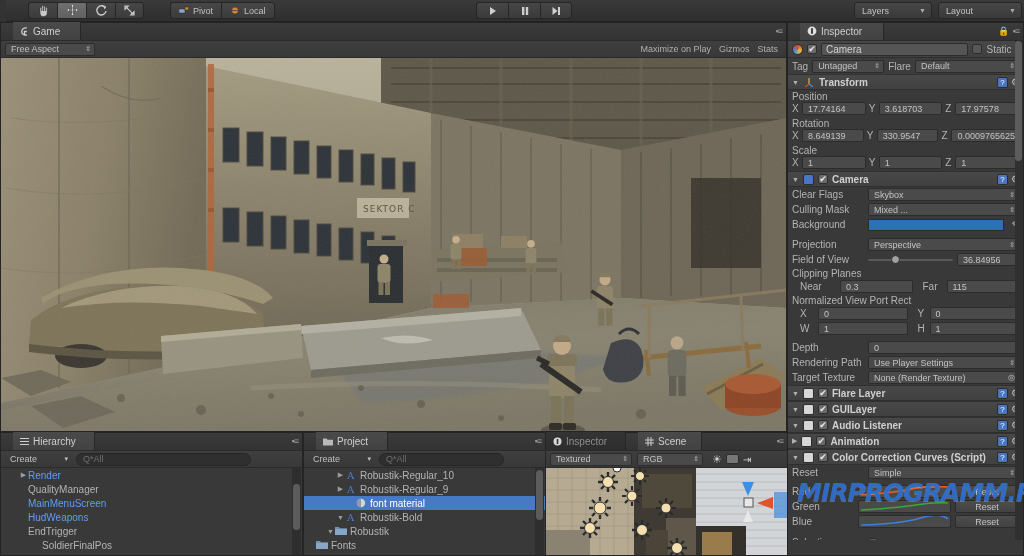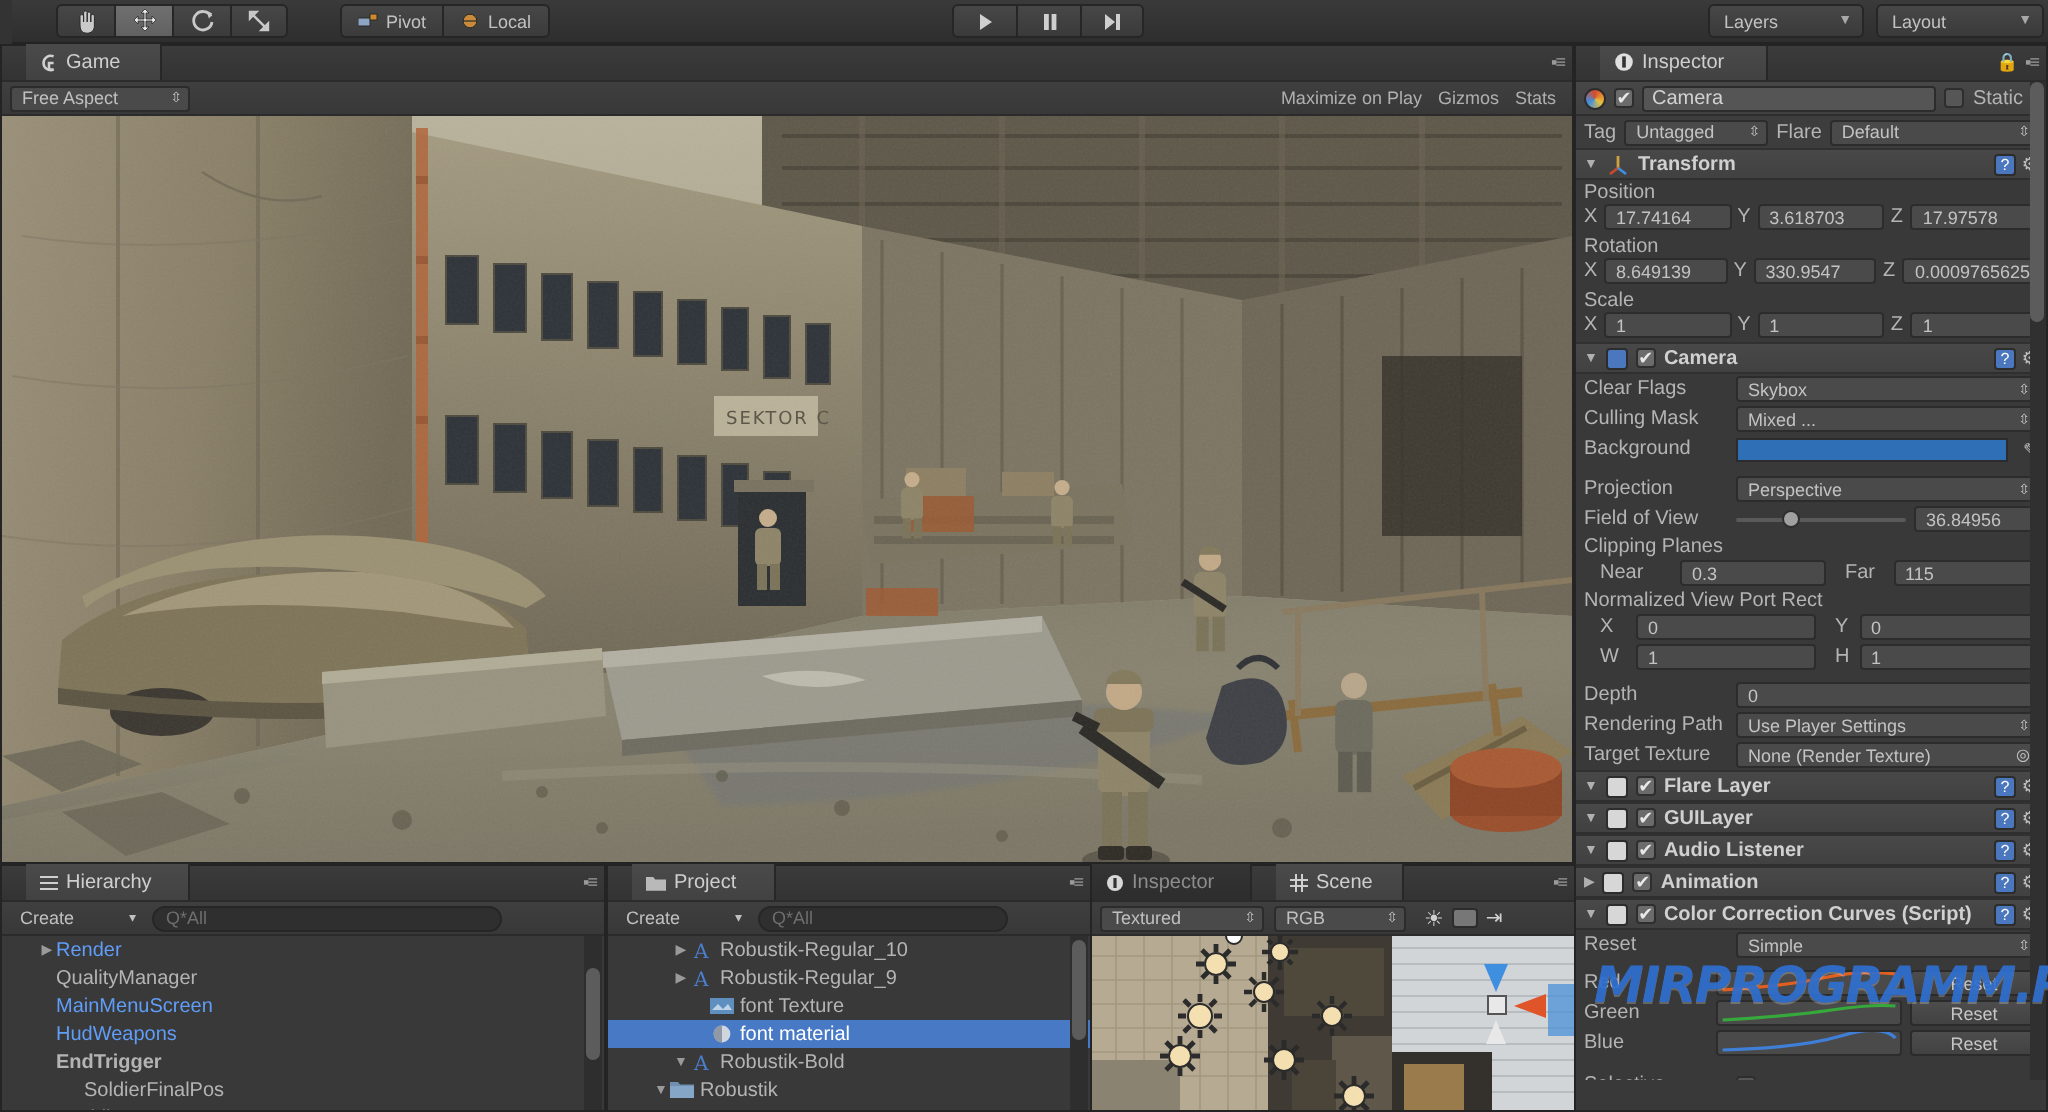--- a/index.html
+++ b/index.html
@@ -543,21 +543,21 @@
           <span class="lbl">QualityManager</span>
         </div>
         <div class="row" style="padding-left: 18px;">
           <span class="tw"></span>
           <span class="lbl prefab">MainMenuScreen</span>
         </div>
         <div class="row" style="padding-left: 18px;">
           <span class="tw"></span>
           <span class="lbl prefab">HudWeapons</span>
         </div>
-        <div class="row" style="padding-left: 18px; font-weight: bold;">
+        <div class="row" style="padding-left: 18px;">
           <span class="tw"></span>
           <span class="lbl">EndTrigger</span>
         </div>
         <div class="row" style="padding-left: 32px;">
           <span class="tw"></span>
           <span class="lbl">SoldierFinalPos</span>
         </div>
         <div class="row" style="padding-left: 32px;">
           <span class="lbl">Soldier</span>
         </div>
@@ -595,28 +595,20 @@
             <text x="2" y="9" font-family="DejaVu Serif" font-size="10" fill="#4a7fd0">A</text>
           </svg>
           <span class="lbl">Robustik-Regular_10</span>
         </div>
         <div class="row" style="padding-left: 32px;">
           <span class="tw">▶</span>
           <svg width="12" height="10" viewBox="0 0 12 10" class="ico">
             <text x="2" y="9" font-family="DejaVu Serif" font-size="10" fill="#4a7fd0">A</text>
           </svg>
           <span class="lbl">Robustik-Regular_9</span>
-        </div>
-        <div class="row" style="padding-left: 42px;">
-          <span class="tw"></span>
-          <svg width="12" height="10" viewBox="0 0 12 10" class="ico">
-            <rect x="0" y="1" width="12" height="8" fill="#5e8fbe"></rect>
-            <path d="M1 7l3-3 2.5 2.5L9 4l2 3z" fill="#bcd4e8"></path>
-          </svg>
-          <span class="lbl">font Texture</span>
         </div>
         <div class="row sel" style="padding-left: 42px;">
           <span class="tw"></span>
           <svg width="12" height="10" viewBox="0 0 12 10" class="ico">
             <circle cx="6" cy="5" r="4.2" fill="#cfd6dd"></circle>
             <path d="M6 .8a4.2 4.2 0 0 0 0 8.4z" fill="#8f9aa6"></path>
           </svg>
           <span class="lbl">font material</span>
         </div>
         <div class="row" style="padding-left: 32px;">

